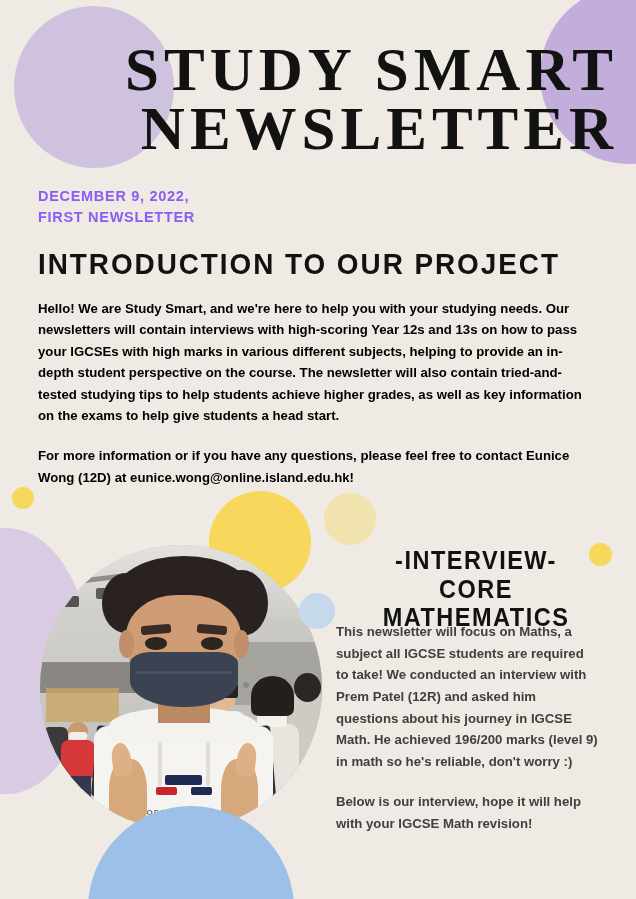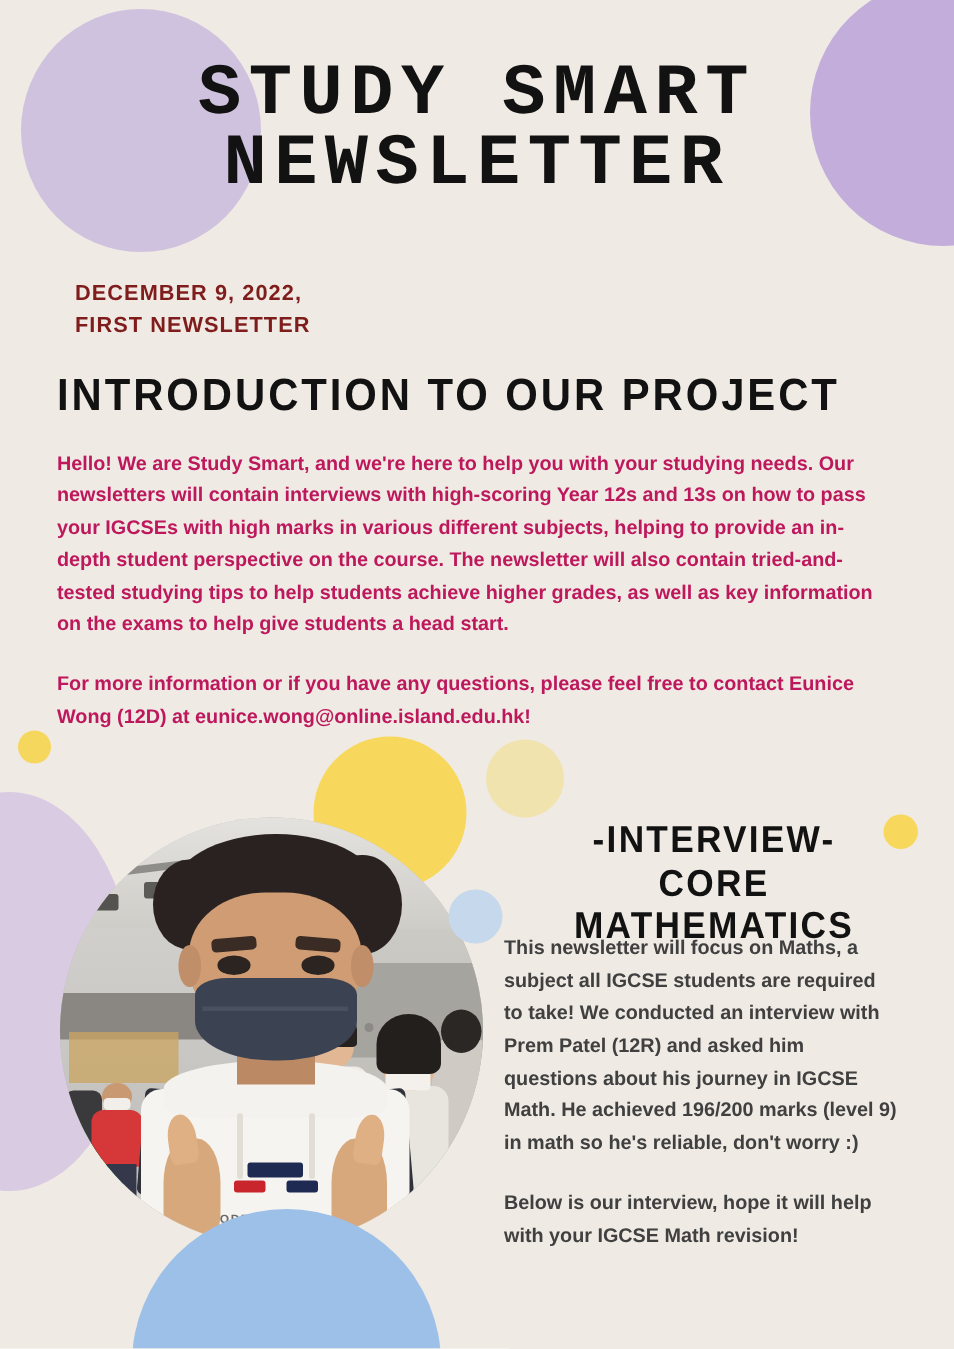--- a/index.html
+++ b/index.html
@@ -114,42 +114,41 @@
   .thumb-l { position:absolute; left:10%;  top:74%; width:20%; height:26%; background:#d8a87d; border-radius:42% 42% 30% 30%; }
   .thumb-l .tip { position:absolute; left:6%; top:-22%; width:50%; height:46%; background:#e0b085; border-radius:50% 50% 20% 20%; transform:rotate(-8deg); }
   .thumb-r { position:absolute; right:10%; top:74%; width:20%; height:26%; background:#d8a87d; border-radius:42% 42% 30% 30%; }
   .thumb-r .tip { position:absolute; right:6%;top:-22%; width:50%; height:46%; background:#e0b085; border-radius:50% 50% 20% 20%; transform:rotate(8deg); }
 
   
   .title {
     position: absolute;
     left: 0; right: 0;
     top: 40px;
-    text-align: center;
-    font-family: Liberation Mono, monospace;
+    text-align: right;
+    font-family: Liberation Serif, serif;
     font-weight: 700;
-    font-size: 48px;
+    font-size: 61px;
     line-height: 0.97;
     letter-spacing: 5px;
     color: #121212;
     white-space: pre-line;
     padding: 0 18px;
     box-sizing: border-box;
   }
   .dateline {
     position: absolute;
     left: 38px;
     top: 186px;
     font-weight: 700;
     font-size: 14.5px;
     line-height: 1.45;
     letter-spacing: 0.7px;
-    color: #7f1d1d;
+    color: #8b5cf6;
     white-space: pre-line;
-    margin-left: 12px;
   }
   .section-heading {
     position: absolute;
     left: 38px;
     top: 247px;
     font-family: "Liberation Sans Narrow", "Liberation Sans", sans-serif;
     font-weight: 700;
     font-size: 30px;
     letter-spacing: 2.1px;
     color: #121212;
@@ -157,21 +156,21 @@
     transform-origin: left center;
   }
   .intro-body {
     position: absolute;
     left: 38px;
     top: 298px;
     width: 546px;
     font-size: 13.2px;
     line-height: 1.62;
     font-weight: 600;
-    color: #be185d;
+    color: #000000;
   }
   .intro-body p { margin: 0 0 19px 0; }
   .intro-body p:last-child { margin-bottom: 16px; }
 
   .interview-heading {
     position: absolute;
     left: 336px;
     top: 546px;
     width: 280px;
     text-align: center;

